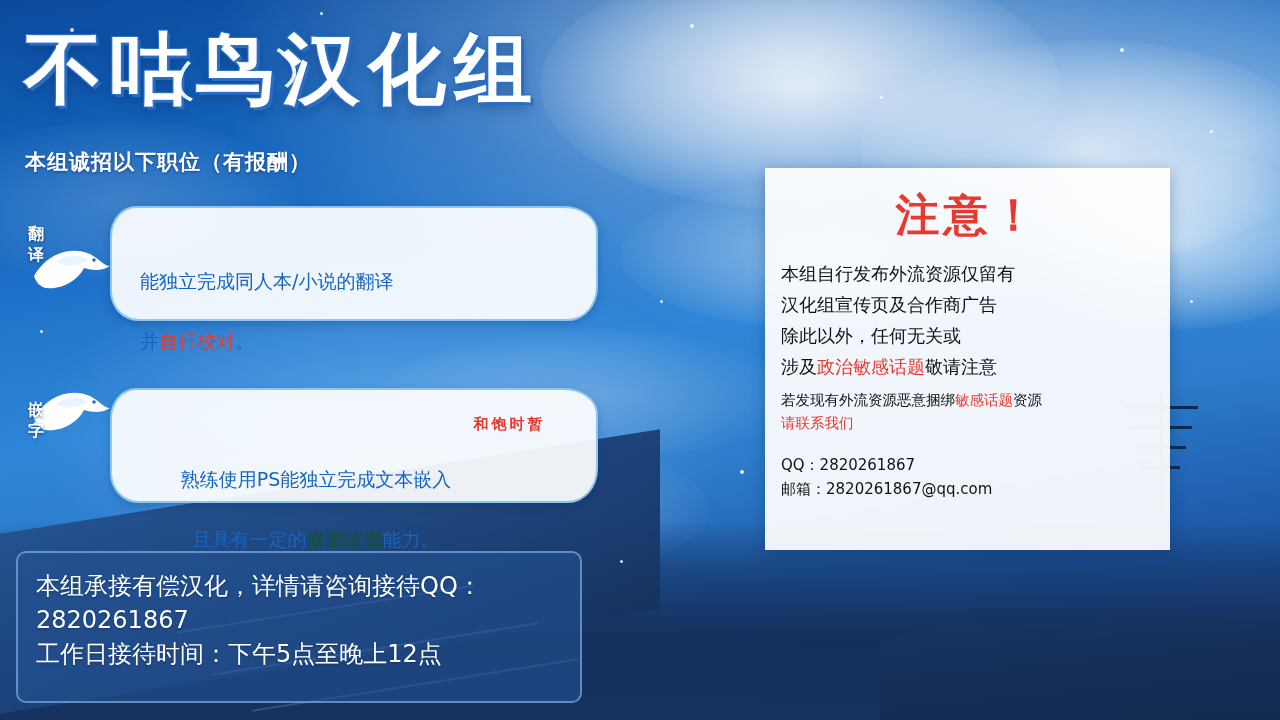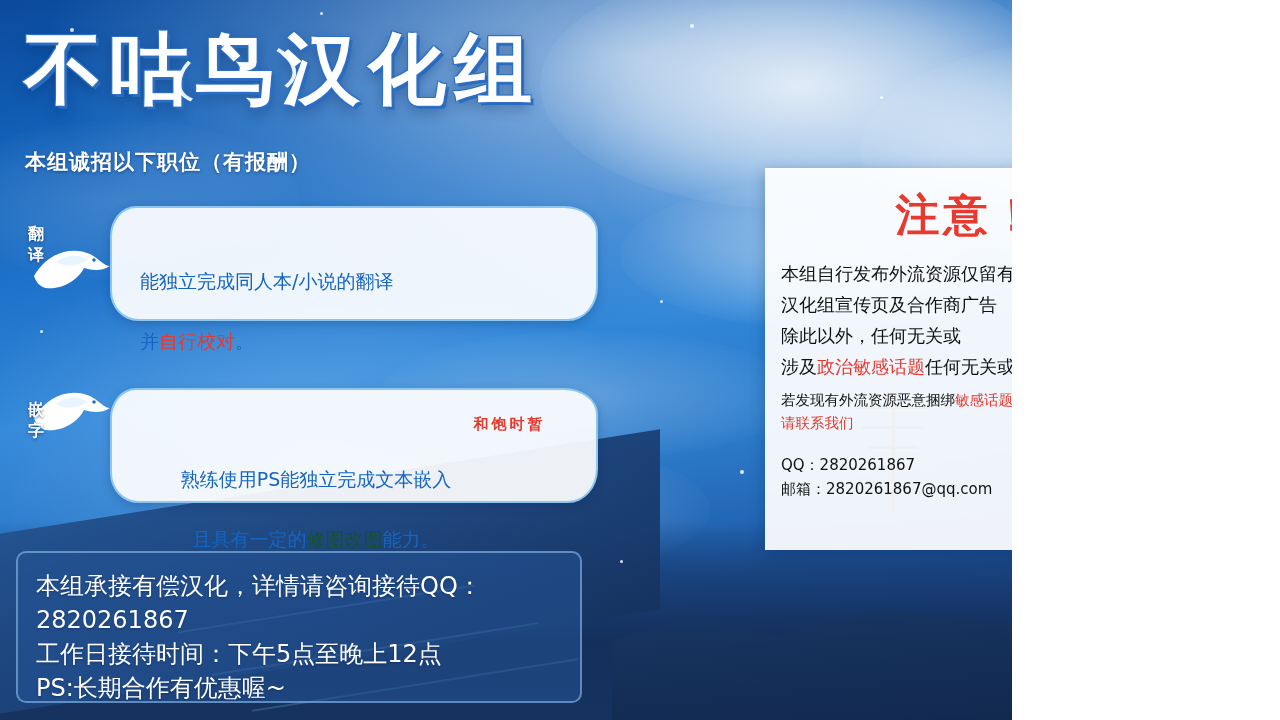--- a/index.html
+++ b/index.html
@@ -3,21 +3,21 @@
 <meta charset="utf-8">
 <style>
   * { box-sizing: border-box; margin: 0; padding: 0; }
   html, body {
     width: 1280px; height: 720px;
     font-family: "Liberation Sans", sans-serif;
     overflow: hidden;
   }
   #page {
     position: relative;
-    width: 1012px; height: 720px;
+    width: 1280px; height: 720px;
     background:
       radial-gradient(ellipse 900px 420px at 62% 8%, rgba(255,255,255,0.55) 0%, rgba(255,255,255,0.18) 38%, rgba(255,255,255,0) 65%),
       radial-gradient(ellipse 620px 300px at 96% 20%, rgba(255,255,255,0.45) 0%, rgba(255,255,255,0) 62%),
       radial-gradient(ellipse 500px 260px at 30% 60%, rgba(190,225,255,0.30) 0%, rgba(190,225,255,0) 70%),
       linear-gradient(170deg, #0b4a9c 0%, #1160b8 16%, #1f72c9 32%, #2f86d8 48%, #2d7ccb 62%, #1f5fae 76%, #143f86 100%);
     overflow: hidden;
   }
   
   .cloud {
     position: absolute; border-radius: 50%;
@@ -245,31 +245,30 @@
     </div>
     <div class="vertical-note" style="left:472px; top:404px;">暂时饱和</div>
   </div>
 
   <div class="notice">
     <div class="notice-title">注意！</div>
     <div class="notice-body">
       <span>本组自行发布外流资源仅留有</span><br>
       <span>汉化组宣传页及合作商广告</span><br>
       <span>除此以外，任何无关或</span><br>
-      <span>涉及</span><span class="red">政治敏感话题</span><span>任何无关或</span><br>
+      <span>涉及</span><span class="red">政治敏感话题</span><span>敬请注意</span><br>
     </div>
     <div class="notice-sub">
       <span>若发现有外流资源恶意捆绑</span><span class="red">敏感话题</span><span>资源</span><br>
       <span class="red">请联系我们</span>
     </div>
     <div class="notice-contact">
       <span>QQ：2820261867</span><br>
       <span>邮箱：2820261867@qq.com</span>
     </div>
   </div>
 
   <div class="bottombar">
     <div>本组承接有偿汉化，详情请咨询接待QQ：2820261867</div>
     <div>工作日接待时间：下午5点至晚上12点</div>
-    <div>PS:长期合作有优惠喔~</div>
   </div>
 
 </div>
 
 </body></html>

